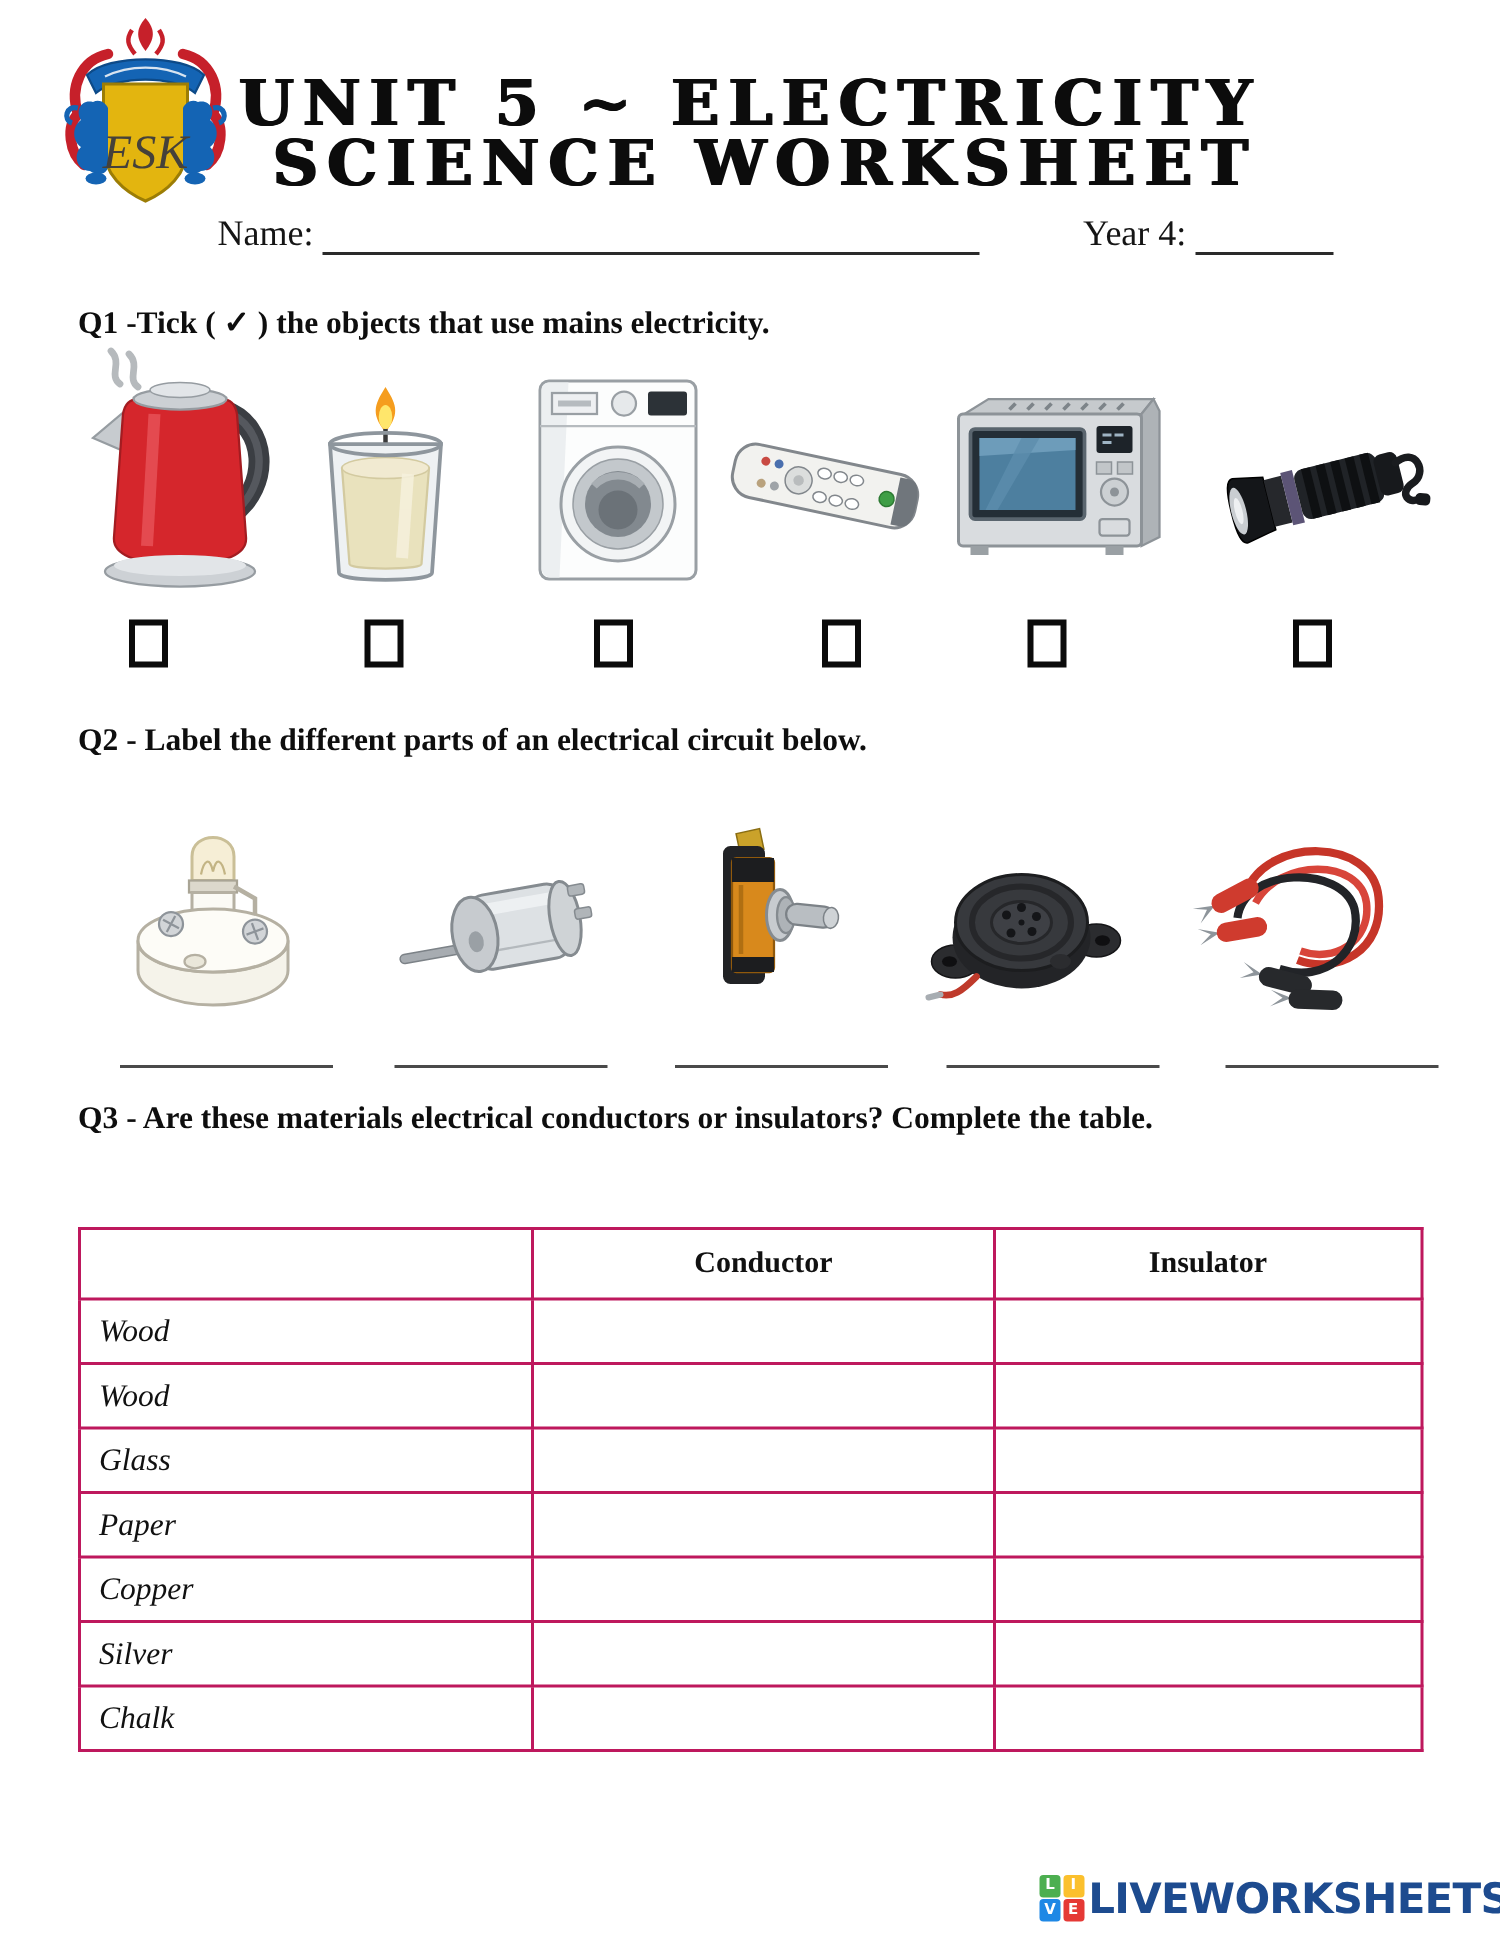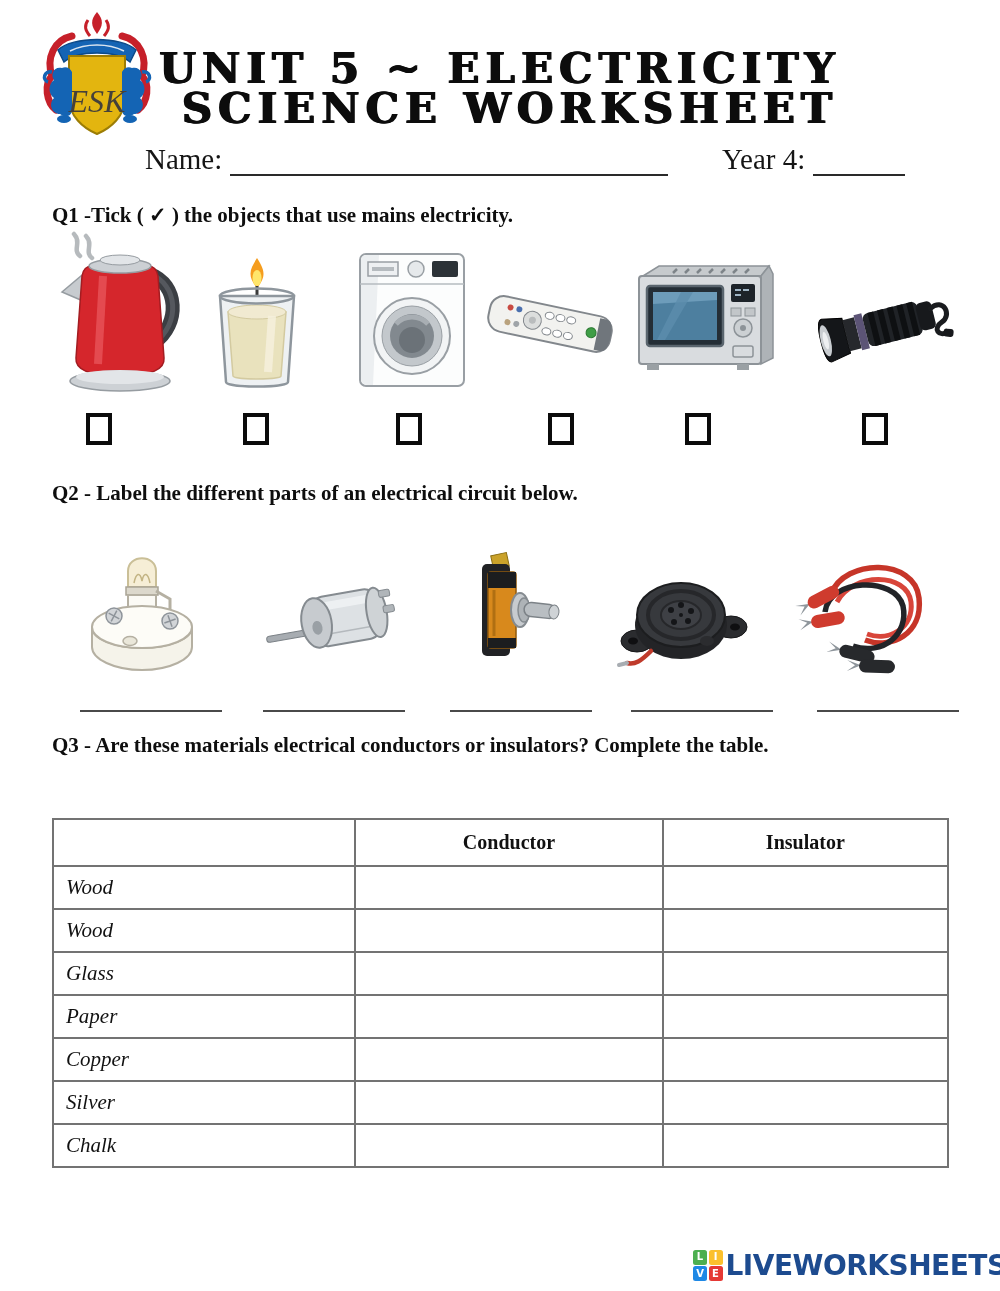--- a/index.html
+++ b/index.html
@@ -8,33 +8,33 @@
 
   .crest { position:absolute; left:38px; top:10px; width:118px; height:130px; }
 
   .title { position:absolute; left:0; width:1000px; text-align:center;
            font-family:"DejaVu Serif", serif; font-weight:bold; font-size:42px;
            letter-spacing:6px; color:#0c0c0c;
            text-shadow:0.8px 0 #0c0c0c, -0.8px 0 #0c0c0c; }
   .title-1 { top:44px; }
   .title-2 { top:84px;padding-left:20px; }
 
-  .field { position:absolute; font-size:29px; color:#151515; }
+  .field { position:absolute; font-size:24px; color:#151515; }
   .uline { display:inline-block; border-bottom:2px solid #2a2a2a; height:22px; vertical-align:bottom; }
 
   .q-heading { position:absolute; left:52px; font-size:21px; font-weight:bold; color:#0e0e0e; }
 
   .illus { position:absolute; }
 
   .checkbox { position:absolute; top:413px; width:26px; height:32px; border:4px solid #0b0b0b; background:#fff; }
 
   .answer-line { position:absolute; top:710px; width:142px; border-top:2.5px solid #4a4a4a; height:0; }
 
   table.materials { position:absolute; left:52px; top:818px; width:897px; border-collapse:collapse; }
-  table.materials th, table.materials td { border:2px solid #737373;margin-left:24px; }
+  table.materials th, table.materials td { border:2px solid #be185d;margin-left:24px; }
   table.materials th { height:47px; font-size:20px; font-weight:bold; text-align:center; }
   table.materials td { height:43px; font-size:21px;border-radius:11px; }
   td.mat { font-style:italic; padding-left:12px; width:303px; }
   td.ans-c { width:308px; }
   td.ans-i { width:286px; }
 
   .footer { position:absolute; left:693px; top:1249px; display:flex; align-items:center; }
   .tiles { display:grid; grid-template-columns:14px 14px; grid-template-rows:15px 15px; gap:1.5px; margin-right:3px; }
   .tile { border-radius:2.5px; color:#fff; font-family:"DejaVu Sans", sans-serif; font-weight:bold;
           font-size:10px; display:flex; align-items:center; justify-content:center; line-height:1; }

